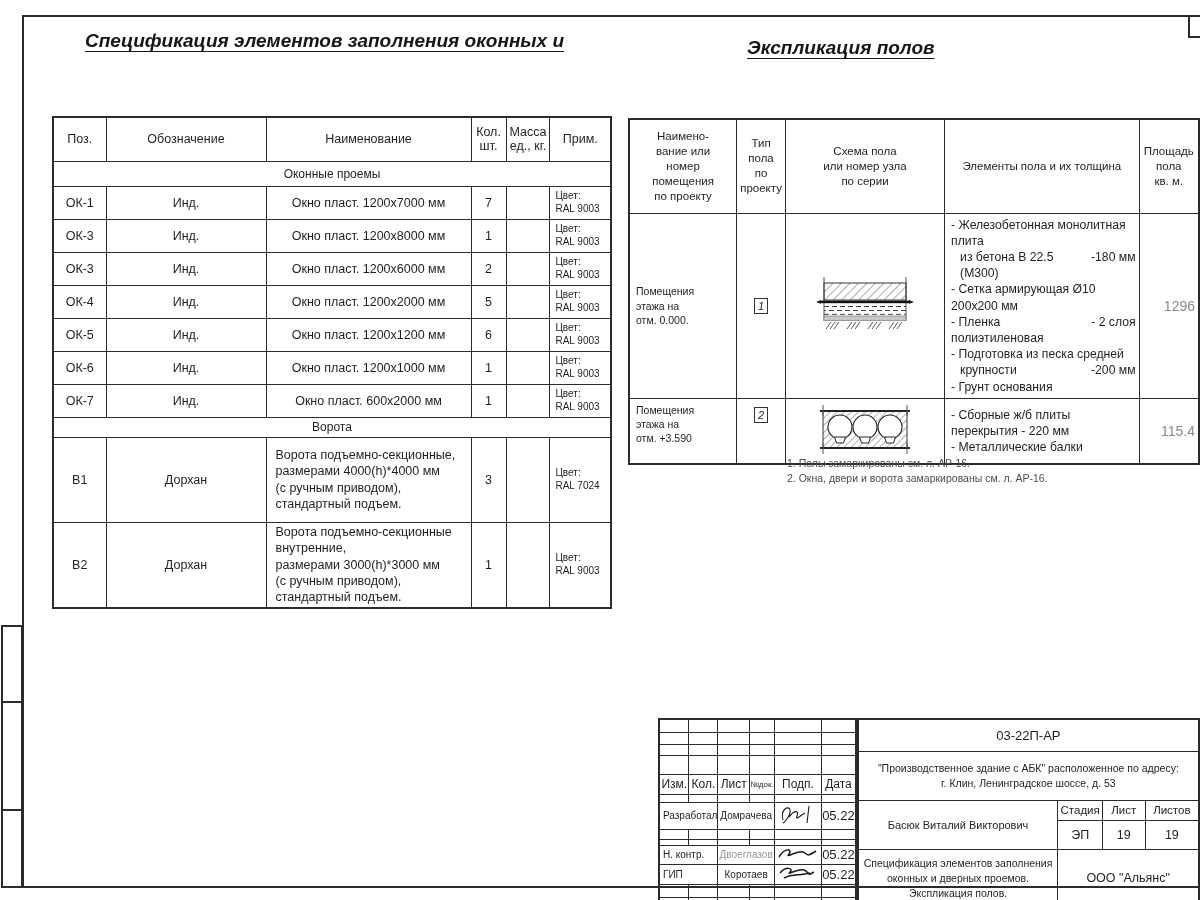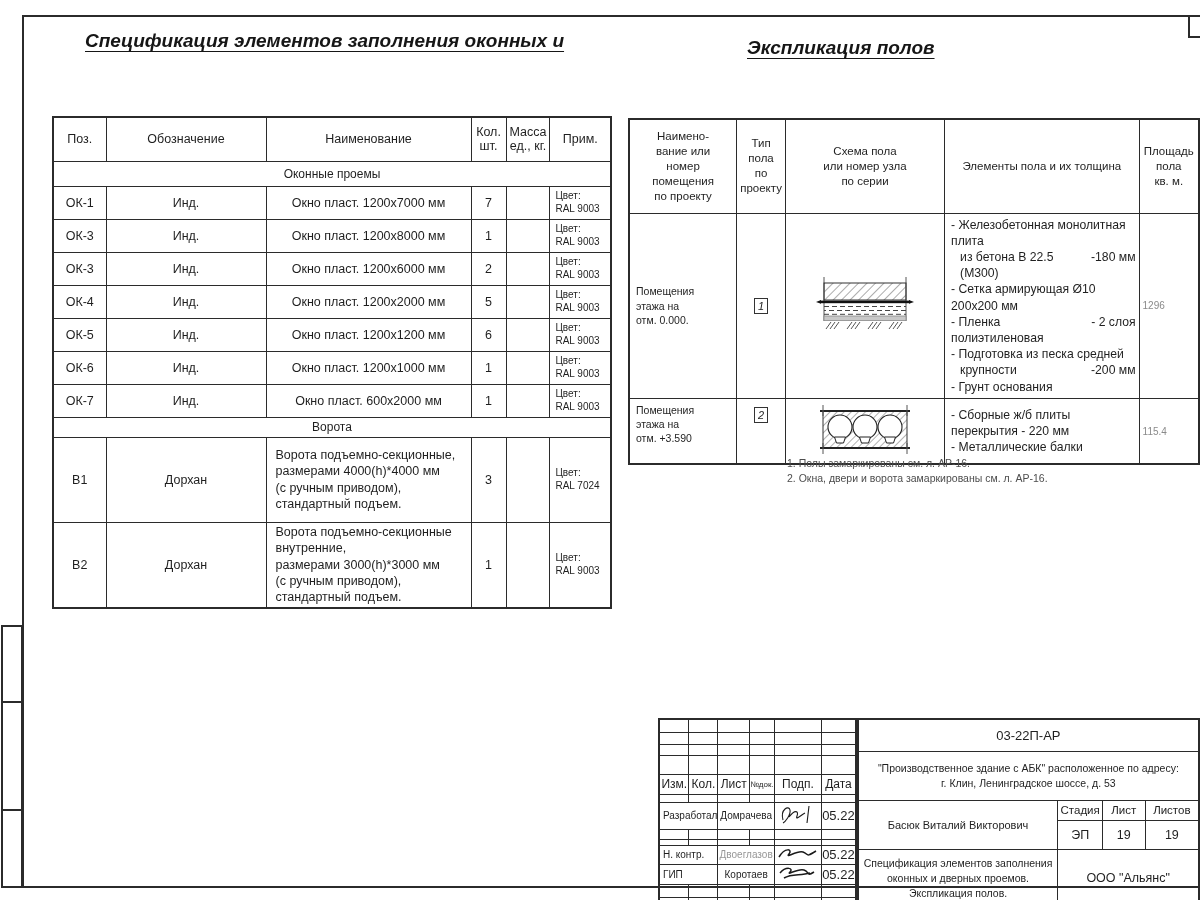--- a/index.html
+++ b/index.html
@@ -31,21 +31,21 @@
   .flo{position:absolute;left:628px;top:118px;font-size:12px;}
   .flo .hd td{text-align:center;font-size:11.5px;line-height:1.3;}
   .flo .room-cell{font-size:10.5px;text-align:left;padding-left:6px;line-height:1.35;}
   .flo .type-cell{text-align:center;}
   .type-box{display:inline-block;border:1px solid #333;padding:0 3px;font-style:italic;font-size:11px;line-height:14px;background:#fff;}
   .flo .scheme-cell{text-align:center;}
   .flo .elements-cell{padding:3px 3px 3px 6px;line-height:1.33;font-size:12.2px;}
   .el{display:flex;justify-content:space-between;}
   .el .v{padding-left:4px;white-space:nowrap;}
   .el.ind{padding-left:9px;}
-  .flo .area-cell{text-align:left;color:#8a8a8a;font-size:10px;}
+  .flo .area-cell{text-align:right;color:#8a8a8a;font-size:14px;}
   
   .notes{position:absolute;left:787px;top:456px;font-size:10.5px;color:#4d4d4d;line-height:1.45;}
   
   .tb{position:absolute;left:658px;top:718px;display:flex;align-items:stretch;}
   .tb table{border:2px solid #2b2b2b;}
   .tb td{border:1.5px solid #2b2b2b;padding:0;vertical-align:middle;overflow:hidden;}
   .tb .hdr td{font-size:12px;text-align:center;font-weight:normal;margin-top:20px;}
   .tb .hdr .ndok{font-size:8px;}
   .tb .role{font-size:10px;padding-left:3px;text-align:left;}
   .tb .namec{font-size:10px;text-align:center;}

